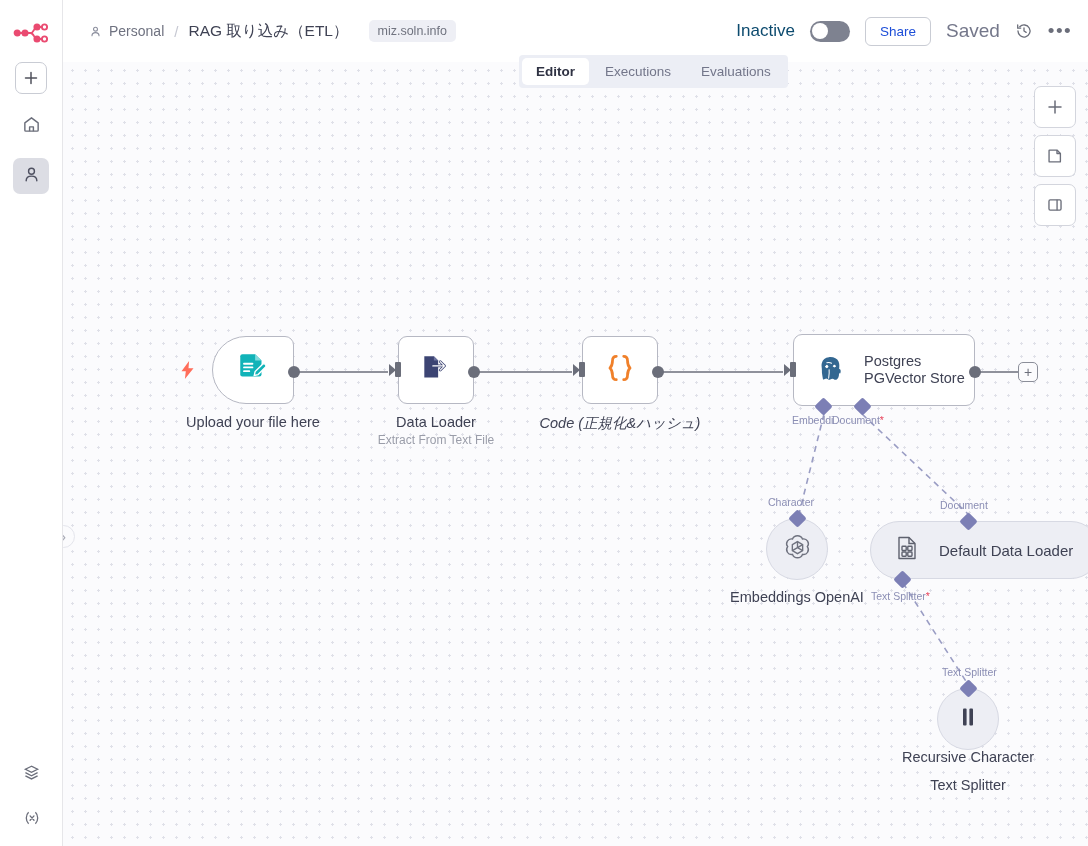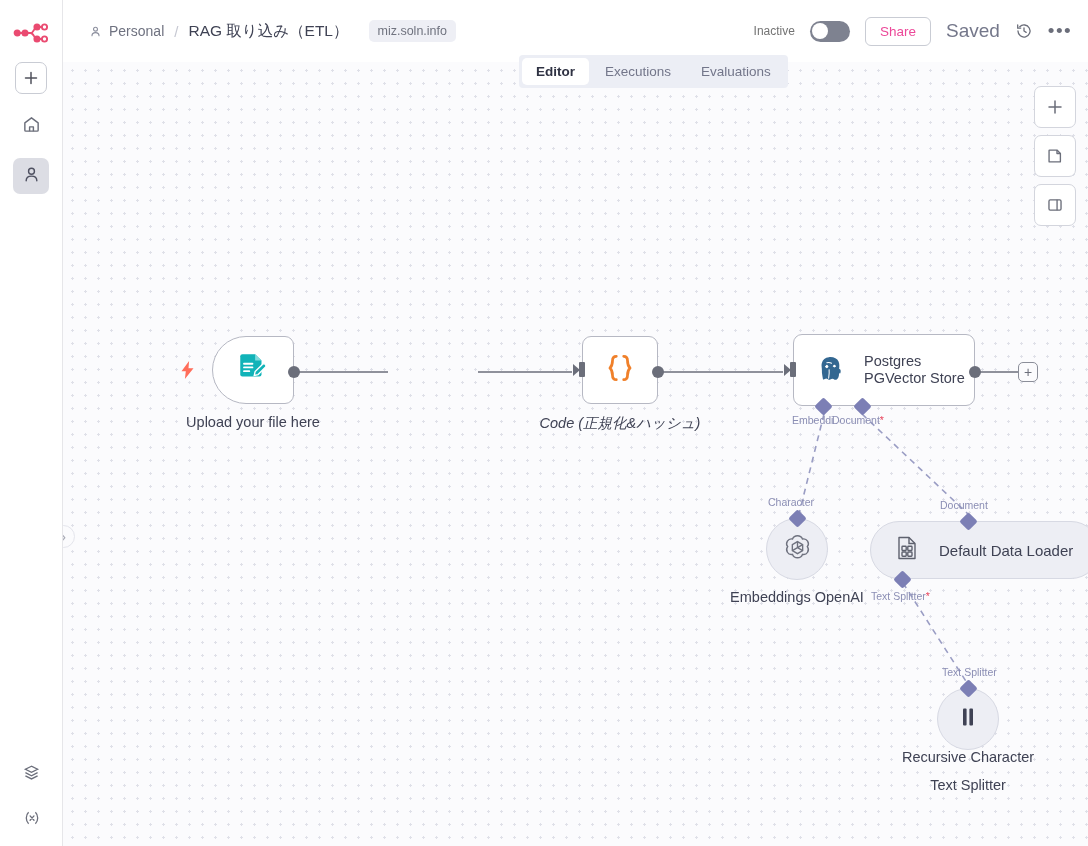--- a/index.html
+++ b/index.html
@@ -46,32 +46,32 @@
   .crumb { display: flex; align-items: center; gap: 7px; }
   .crumb-person { color: #7d8091; display: flex; align-items: center; }
   .crumb-link { font-size: 14px; color: #6f7280; cursor: pointer; }
   .crumb-sep { font-size: 15px; color: #c6c8d2; margin: 0 3px; }
   .crumb-title { font-size: 15.5px; color: #3f4254; cursor: pointer; }
   .crumb-badge {
     margin-left: 13px; background: #eeeff5; color: #70737f;
     font-size: 12.5px; border-radius: 5px; padding: 4px 9px; cursor: pointer;
   }
   .hdr-right { margin-left: auto; display: flex; align-items: center; gap: 15px; }
-  .inactive-label { font-size: 12px; color: #737373; }
+  .inactive-label { font-size: 17px; color: #0c4a6e; }
   .toggle {
     width: 40px; height: 21px; border-radius: 11px; background: #7e8290;
     position: relative; cursor: pointer;
   }
   .toggle .knob {
     position: absolute; top: 2.5px; left: 2.5px; width: 16px; height: 16px;
     border-radius: 50%; background: #fff;
   }
   .share-btn {
     border: 1px solid #c9ccd4; border-radius: 6px; background: #fff;
-    font-size: 13.5px; color: #ec4899; padding: 6px 14px; cursor: pointer;
+    font-size: 13.5px; color: #1d4ed8; padding: 6px 14px; cursor: pointer;
     font-family: "Liberation Sans", sans-serif;
   }
   .saved-text { font-size: 19px; color: #74778a; }
   .icon-btn { color: #6b6e7a; cursor: pointer; display: flex; align-items: center; }
   .dots { font-size: 19px; color: #6b6e7a; letter-spacing: 1.4px; line-height: 10px; }
 
   
   .tabbar {
     position: absolute; top: 55px; left: 456px; z-index: 7;
     background: #eceef5; border-radius: 4px; padding: 3px;
@@ -292,20 +292,37 @@
         </div>
         <div class="bolt" style="left:-31px; top:25px;">
           <svg width="13" height="18" viewBox="0 0 12 18">
               <path d="M7.6 0 0 10.2h4.3L3.4 18 12 7.2H7L7.6 0Z" fill="#ff6d5a"></path>
             </svg>
         </div>
         <div class="port" style="left:76px; top:30px;"></div>
         <div class="nlabel" style="top:78px;">Upload your file here</div>
       </div>
 
+      <div class="node" style="left:335px; top:274px;">
+        <div class="nbox" style="width:76px;height:68px;">
+          <span>
+            <svg width="34" height="34" viewBox="0 0 32 32">
+              <path d="M5 5h9l4 4v16H5Z" fill="#3c4473"></path>
+              <path d="M14 5v4h4Z" fill="#6d74a0"></path>
+              <path d="M13 14h11m0 0-4-4m4 4-4 4" stroke="#3c4473" stroke-width="2.6" fill="none" stroke-linecap="round" stroke-linejoin="round"></path>
+              <path d="M13 14h11m0 0-4-4m4 4-4 4" stroke="#fff" stroke-width="1.1" fill="none" stroke-linecap="round" stroke-linejoin="round"></path>
+            </svg>
+          </span>
+        </div>
+        <div class="arrow-in" style="left:-9px; top:28px;"></div>
+        <div class="port-in" style="left:-3px; top:26px;"></div>
+        <div class="port" style="left:70px; top:30px;"></div>
+        <div class="nlabel" style="top:78px;">Data Loader</div>
+        <div class="nsub" style="top:97px;">Extract From Text File</div>
+      </div>
 
       <div class="node" style="left:519px; top:274px;font-style:italic;">
         <div class="nbox" style="width:76px;height:68px;">
           <span>
             <svg width="36" height="36" viewBox="0 0 34 34" fill="none" stroke="#f0802a" stroke-width="2.6" stroke-linecap="round" stroke-linejoin="round">
               <path d="M13.5 6c-3 0-3.6 1.5-3.6 4.2 0 2.6-.4 5-2.4 6.8 2 1.8 2.4 4.2 2.4 6.8 0 2.7.6 4.2 3.6 4.2"></path>
               <path d="M20.5 6c3 0 3.6 1.5 3.6 4.2 0 2.6.4 5 2.4 6.8-2 1.8-2.4 4.2-2.4 6.8 0 2.7-.6 4.2-3.6 4.2"></path>
             </svg>
           </span>
         </div>

